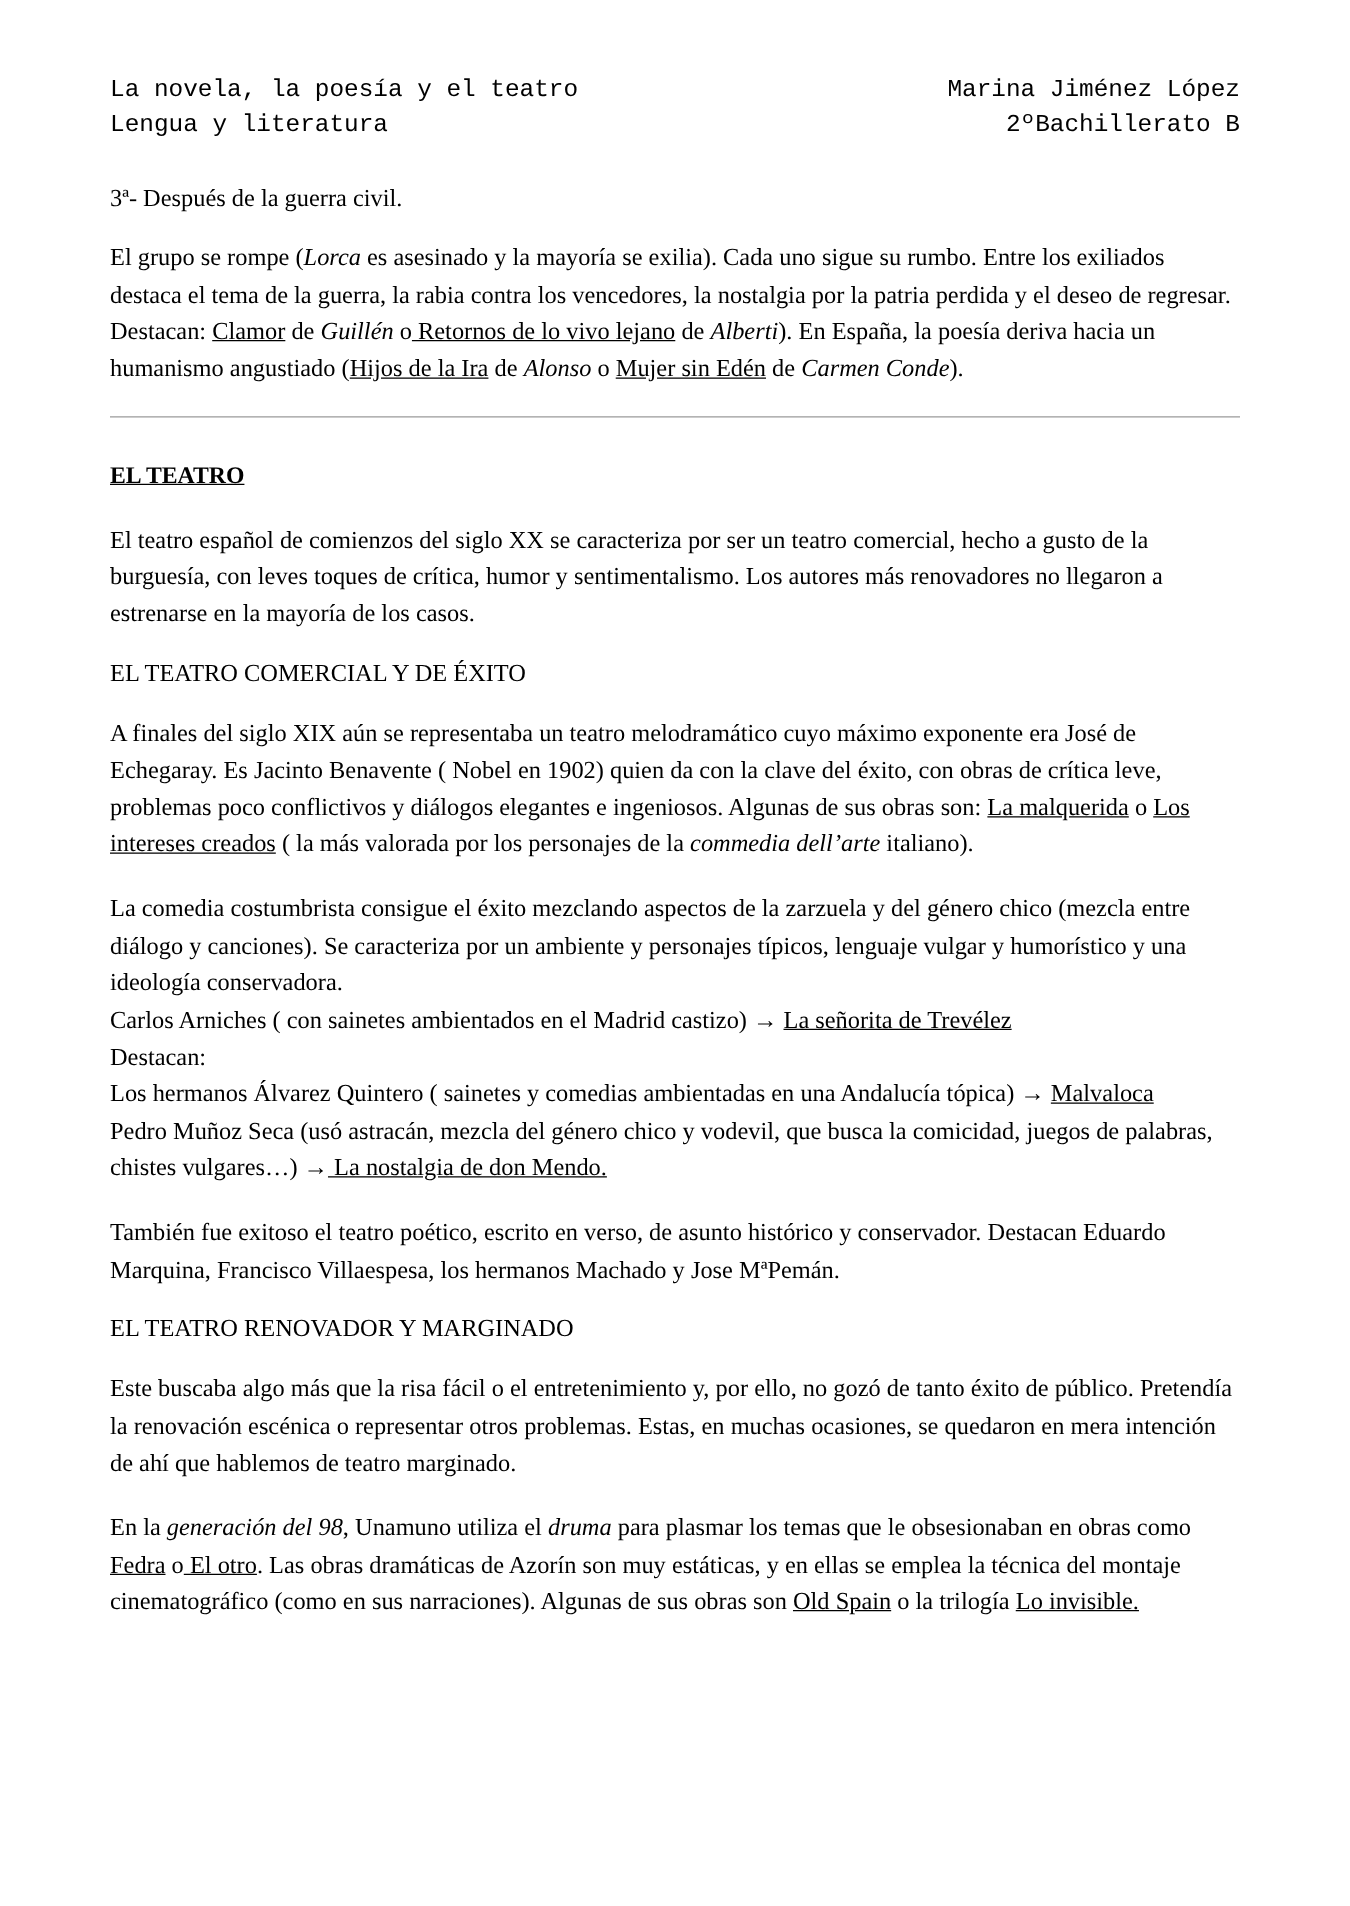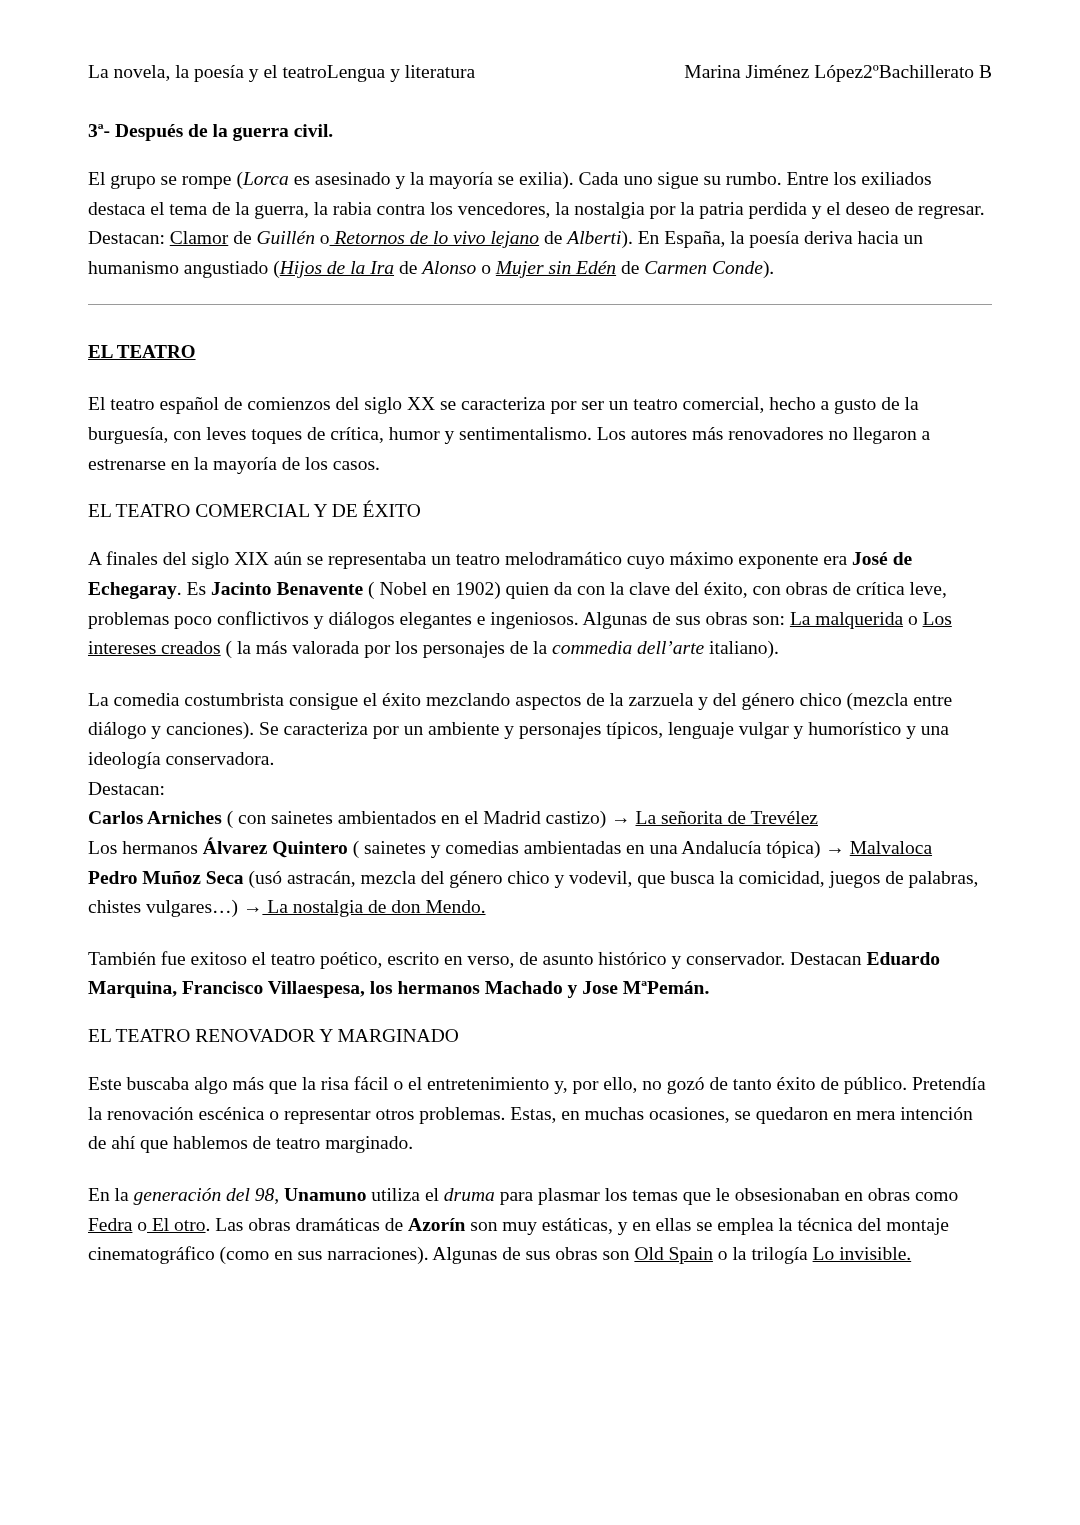--- a/index.html
+++ b/index.html
@@ -23,39 +23,40 @@
   .header {
     display: flex;
     justify-content: space-between;
     align-items: flex-start;
     font-size: 19.5px;
     line-height: 1.45;
     margin-bottom: 30px;
   }
   .header .left, .header .right {
     display: flex;
-    flex-direction: row;
+    flex-direction: column;
+    font-family: Liberation Mono, monospace;
   }
   .header .right {
     text-align: right;
   }
   .header .left div, .header .right div {
     white-space: nowrap;
   }
   p, .block {
     font-size: 19.5px;
     line-height: 1.52;
     margin: 0 0 18px 0;
     text-align: left;
   }
   .tight { margin-bottom: 0; }
-  b, strong { font-weight: bold; }
+  b, strong { font-weight: normal; }
   i, em { font-style: italic; }
   u { text-decoration: underline; margin-top: 20px; }
-  .u-i { text-decoration: underline; font-style: italic; }
+  .u-i { text-decoration: underline; }
   .section-title {
     font-weight: bold;
     text-decoration: underline;
     font-size: 19px;
     margin: 0 0 26px 0;
   }
   .subsection {
     font-size: 19.5px;
     margin: 0 0 22px 0;
   }
@@ -91,23 +92,23 @@
   <div class="section-title">EL TEATRO</div>
 
   <p class="block para-gap">El teatro español de comienzos del siglo XX se caracteriza por ser un teatro comercial, hecho a gusto de la burguesía, con leves toques de crítica, humor y sentimentalismo. Los autores más renovadores no llegaron a estrenarse en la mayoría de los casos.</p>
 
   <div class="subsection">EL TEATRO COMERCIAL Y DE ÉXITO</div>
 
   <p class="block para-gap"><span>A finales del siglo XIX aún se representaba un teatro melodramático cuyo máximo exponente era </span><b>José de Echegaray</b><span>. Es </span><b>Jacinto Benavente</b><span> ( Nobel en 1902) quien da con la clave del éxito, con obras de crítica leve, problemas poco conflictivos y diálogos elegantes e ingeniosos. Algunas de sus obras son: </span><u>La malquerida</u><span> o </span><u>Los intereses creados</u><span> ( la más valorada por los personajes de la </span><i>commedia dell’arte</i><span> italiano).</span></p>
 
   <p class="block tight">La comedia costumbrista consigue el éxito mezclando aspectos de la zarzuela y del género chico (mezcla entre diálogo y canciones). Se caracteriza por un ambiente y personajes típicos, lenguaje vulgar y humorístico y una ideología conservadora.</p>
 
+  <p class="block tight"><b>Carlos Arniches</b><span> ( con sainetes ambientados en el Madrid castizo) → </span><u>La señorita de Trevélez</u></p>
+
   <p class="block tight">Destacan:</p>
-
-  <p class="block tight"><b>Carlos Arniches</b><span> ( con sainetes ambientados en el Madrid castizo) → </span><u>La señorita de Trevélez</u></p>
 
   <p class="block tight"><span>Los hermanos </span><b>Álvarez Quintero</b><span> (  sainetes y comedias ambientadas en una Andalucía tópica) → </span><u>Malvaloca</u></p>
 
   <p class="block para-gap"><b>Pedro Muñoz Seca</b><span> (usó astracán, mezcla del género chico y vodevil, que busca la comicidad, juegos de palabras, chistes vulgares…) →</span><u> La nostalgia de don Mendo.</u></p>
 
   <p class="block para-gap"><span>También fue exitoso el teatro poético, escrito en verso, de asunto histórico y conservador. Destacan </span><b>Eduardo Marquina, Francisco Villaespesa, los hermanos Machado y Jose MªPemán.</b></p>
 
   <div class="subsection">EL TEATRO RENOVADOR Y MARGINADO</div>
 
   <p class="block para-gap">Este buscaba algo más que la risa fácil o el entretenimiento y, por ello, no gozó de tanto éxito de público. Pretendía la renovación escénica o representar otros problemas. Estas, en muchas ocasiones, se quedaron en mera intención de ahí que hablemos de teatro marginado.</p>

